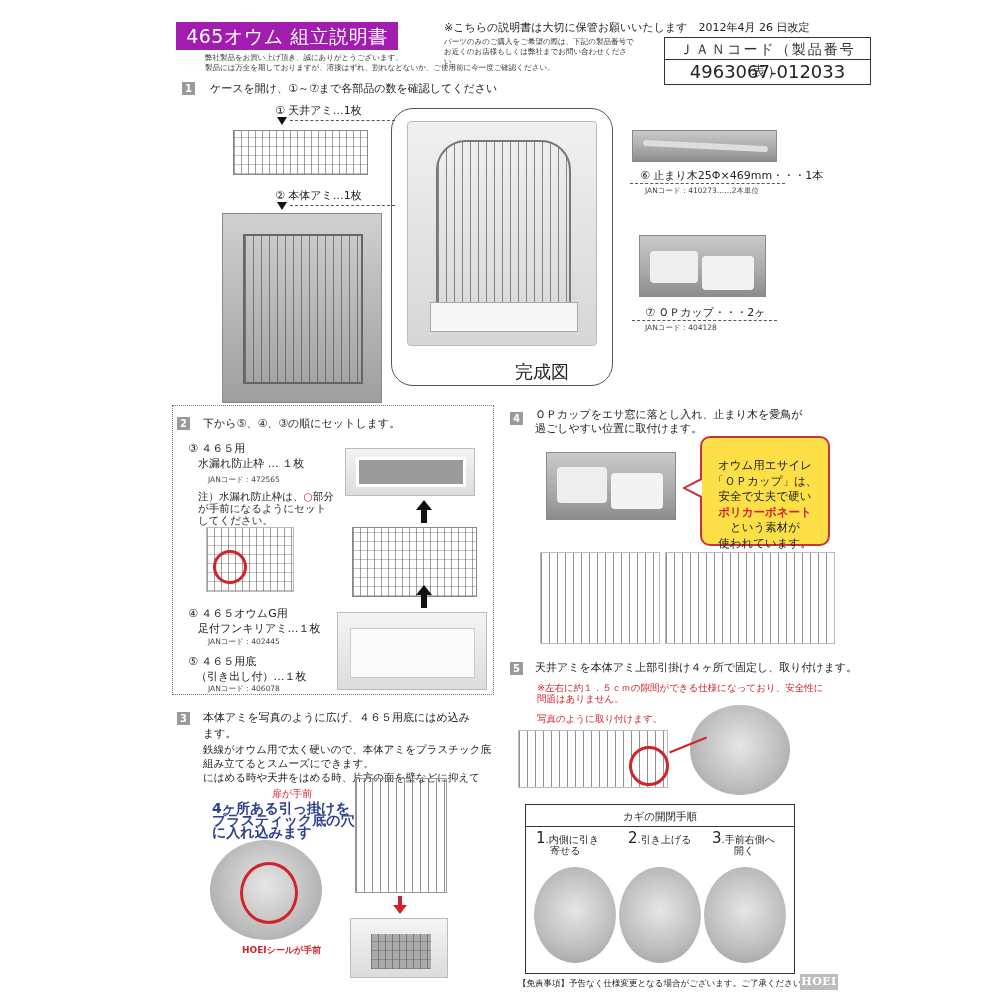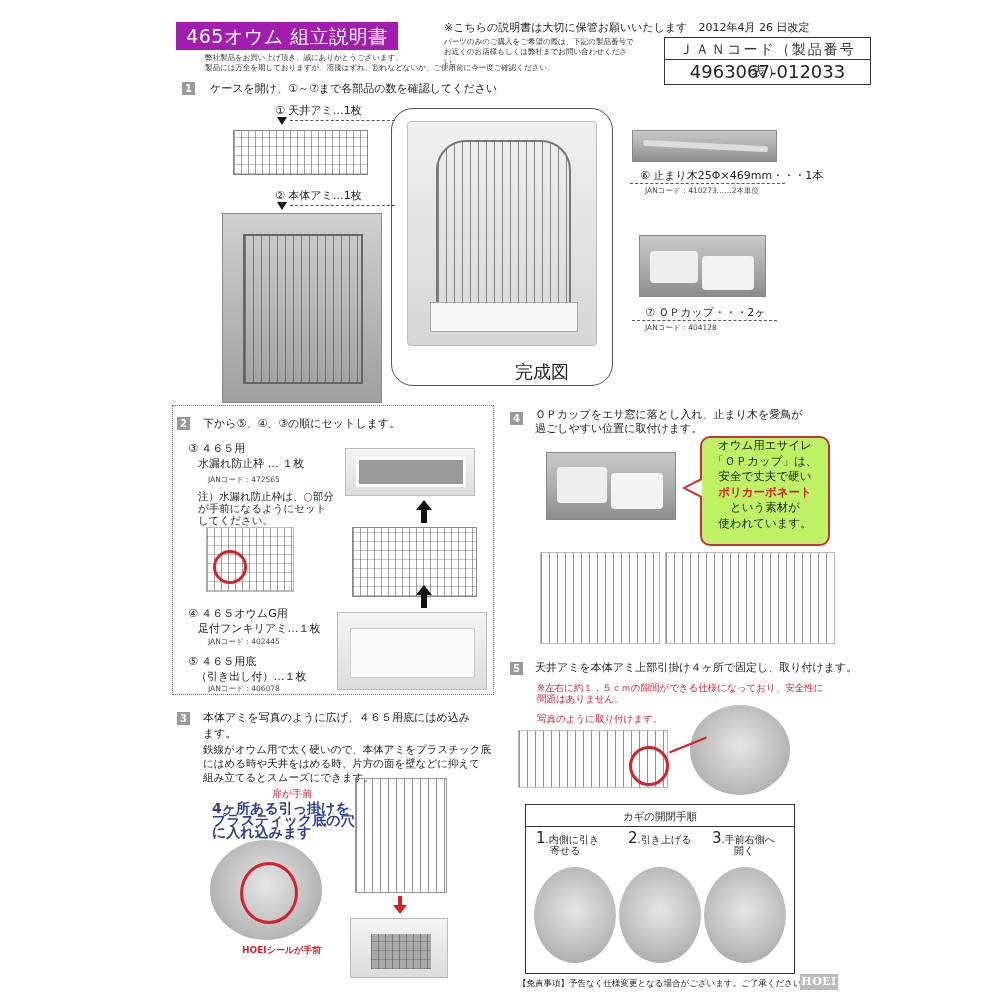--- a/index.html
+++ b/index.html
@@ -22,21 +22,21 @@
   .vbars { background-image: repeating-linear-gradient(90deg, rgba(70,70,70,0.6) 0 1px, transparent 1px 8px); }
   .part-label { font-size: 11px; color: #222; white-space: nowrap; }
   .jan-small { font-size: 7.5px; color: #444; white-space: nowrap; }
   .dash-line { border-top: 1px dashed #555; }
   .arrow-down { width: 0; height: 0; border-left: 5px solid transparent; border-right: 5px solid transparent; border-top: 8px solid #111; }
   .completed-frame { left: 391px; top: 108px; width: 222px; height: 278px; border: 1.5px solid #555; border-radius: 22px; }
   .completed-label { left: 515px; top: 360px; font-size: 18px; color: #222; }
   .dotted-box { border: 1.5px dotted #777; }
   .red { color: #d2232a; }
   .blue { color: #2a3f8f; }
-  .bubble { left: 700px; top: 436px; width: 130px; height: 110px; border: 2px solid #c8323a; border-radius: 10px; background: #bef264; font-size: 11.5px; line-height: 15.5px; text-align: center; padding-top: 0; color: #222; }
+  .bubble { left: 700px; top: 436px; width: 130px; height: 110px; border: 2px solid #c8323a; border-radius: 10px; background: #fde047; font-size: 11.5px; line-height: 15.5px; text-align: center; padding-top: 20px; color: #222; }
   .bubble-tail { left: 682px; top: 478px; width: 0; height: 0; border-top: 10px solid transparent; border-bottom: 10px solid transparent; border-right: 19px solid #c8323a; }
   .bubble-tail-inner { left: 686px; top: 480px; width: 0; height: 0; border-top: 8px solid transparent; border-bottom: 8px solid transparent; border-right: 16px solid #fff; }
   .black-arrow { width: 6px; background: #111; }
   .black-arrow-head { width: 0; height: 0; border-left: 8px solid transparent; border-right: 8px solid transparent; border-bottom: 10px solid #111; }
   .circle-red { border: 3px solid #d2232a; border-radius: 50%; }
   .key-box { left: 525px; top: 804px; width: 270px; height: 170px; border: 1.5px solid #333; }
   .key-title { height: 22px; border-bottom: 1.5px solid #333; font-size: 10.5px; text-align: center; line-height: 22px; color: #222; }
   .key-step { font-size: 10px; line-height: 11px; color: #222; }
   .key-step .n { font-size: 15px; }
   .round-photo { border-radius: 50%; background: radial-gradient(circle at 50% 45%, #e6e6e6 0%, #bcbcbc 60%, #9a9a9a 100%); overflow: hidden; }
@@ -140,22 +140,22 @@
   <div class="abs" style="left:12px; top:15px; width:125px; height:50px; background:#fafafa; border:1px solid #ccc;"></div>
 </div>
 
 <div class="abs step-num" style="left:177px; top:712px;">3</div>
 <div class="abs step-text" style="left:203px; top:710px; line-height:16px;">
   <div>本体アミを写真のように広げ、４６５用底にはめ込み</div>
   <div>ます。</div>
 </div>
 <div class="abs step-text" style="left:203px; top:742px; font-size:10.5px; line-height:14px;">
   <div>鉄線がオウム用で太く硬いので、本体アミをプラスチック底</div>
+  <div>組み立てるとスムーズにできます。</div>
   <div>にはめる時や天井をはめる時、片方の面を壁などに抑えて</div>
-  <div>組み立てるとスムーズにできます。</div>
 </div>
 <div class="abs red" style="left:272px; top:787px; font-size:10px; font-weight:normal;">扉が手前</div>
 <div class="abs blue" style="left:212px; top:802px; font-size:14px; font-weight:bold; line-height:12px;">
   <div>4ヶ所ある引っ掛けを</div>
   <div>プラスティック底の穴</div>
   <div>に入れ込みます</div>
 </div>
 <div class="abs round-photo vbars" style="left:210px; top:840px; width:112px; height:100px;">
   <div class="abs circle-red" style="left:30px; top:22px; width:58px; height:62px;"></div>
 </div>

